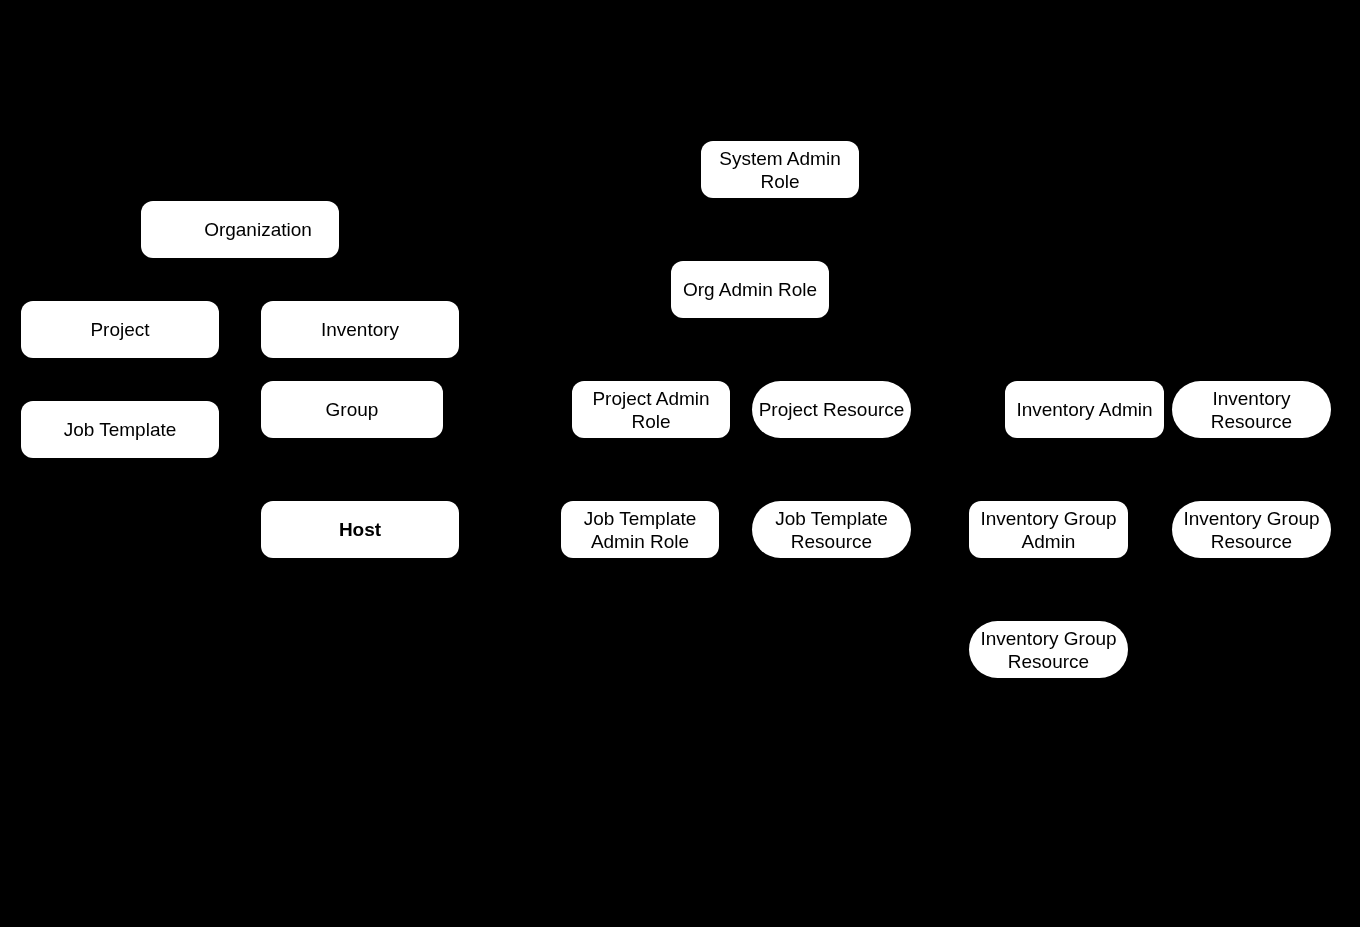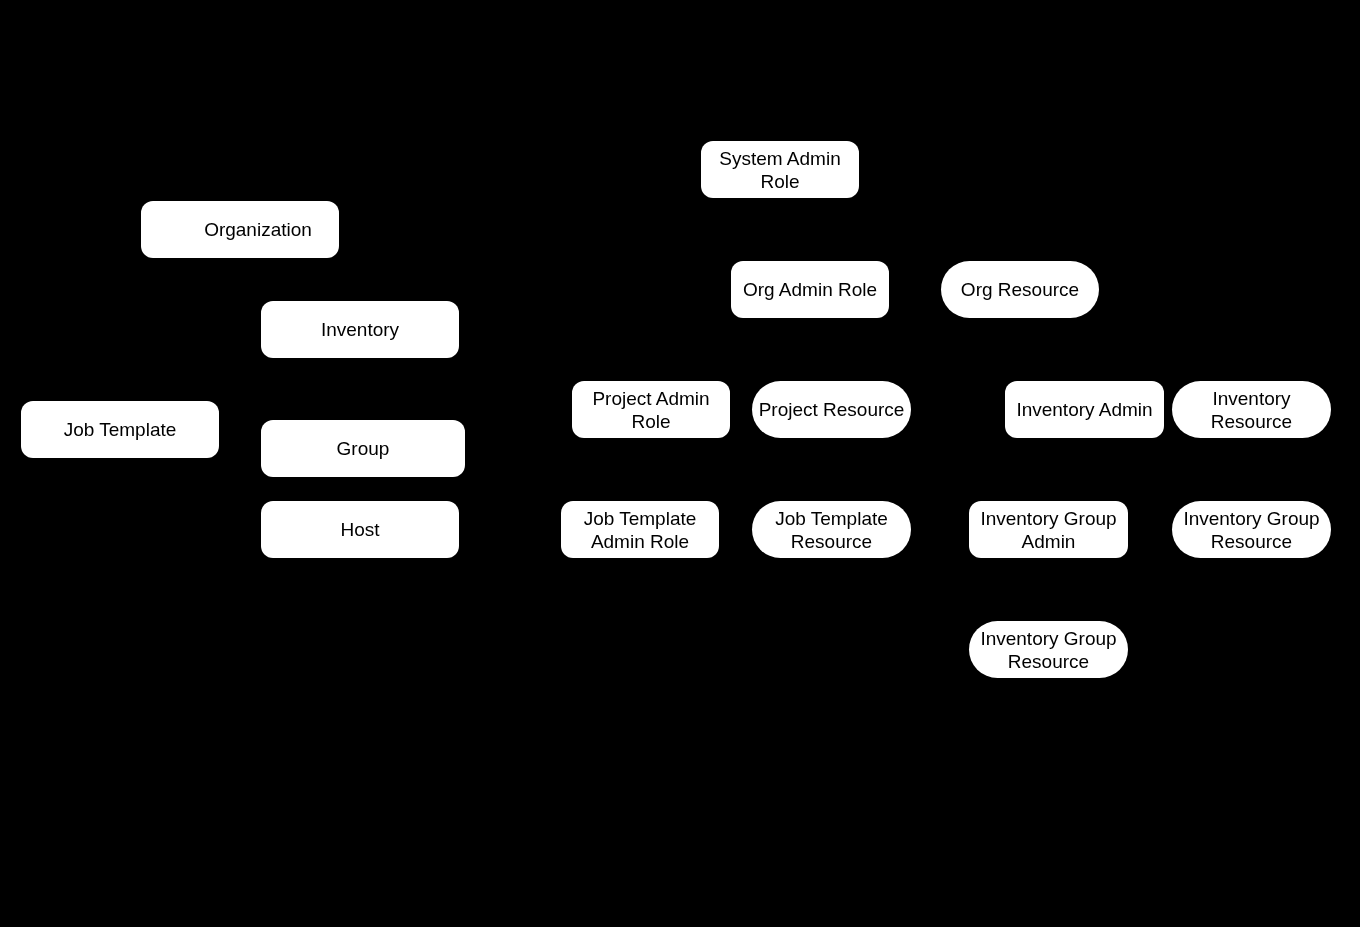--- a/index.html
+++ b/index.html
@@ -37,49 +37,49 @@
 </style>
 </head>
 <body>
 
 <div class="canvas">
 
   <div class="node rect" style="left:141px; top:201px; width:198px;padding-left:36px;">
     <span>Organization</span>
   </div>
 
+  <div class="node rect" style="left:21px; top:301px; width:198px;">
+    <span>Project</span>
+  </div>
 
   <div class="node rect" style="left:261px; top:301px; width:198px;">
     <span>Inventory</span>
   </div>
 
   <div class="node rect" style="left:21px; top:401px; width:198px;">
     <span>Job Template</span>
   </div>
 
-  <div class="node rect" style="left:261px; top:420px; width:204px;justify-content:center;">
+  <div class="node rect" style="left:261px; top:381px; width:182px;justify-content:center;">
     <span>Group</span>
   </div>
 
-  <div class="node rect" style="left:261px; top:501px; width:198px;">
+  <div class="node rect" style="left:261px; top:501px; width:198px;font-weight:bold;">
     <span>Host</span>
   </div>
 
   <div class="node rect" style="left:701px; top:141px; width:158px;">
     <span>System Admin
 Role</span>
   </div>
 
-  <div class="node rect" style="left:731px; top:261px; width:158px;">
+  <div class="node rect" style="left:671px; top:261px; width:158px;">
     <span>Org Admin Role</span>
   </div>
 
-  <div class="node pill" style="left:941px; top:261px; width:158px;">
-    <span>Org Resource</span>
-  </div>
 
   <div class="node rect" style="left:561px; top:381px; width:158px;margin-left:11px;">
     <span>Project Admin
 Role</span>
   </div>
 
   <div class="node pill" style="left:752px; top:381px; width:159px;">
     <span>Project Resource</span>
   </div>
 

